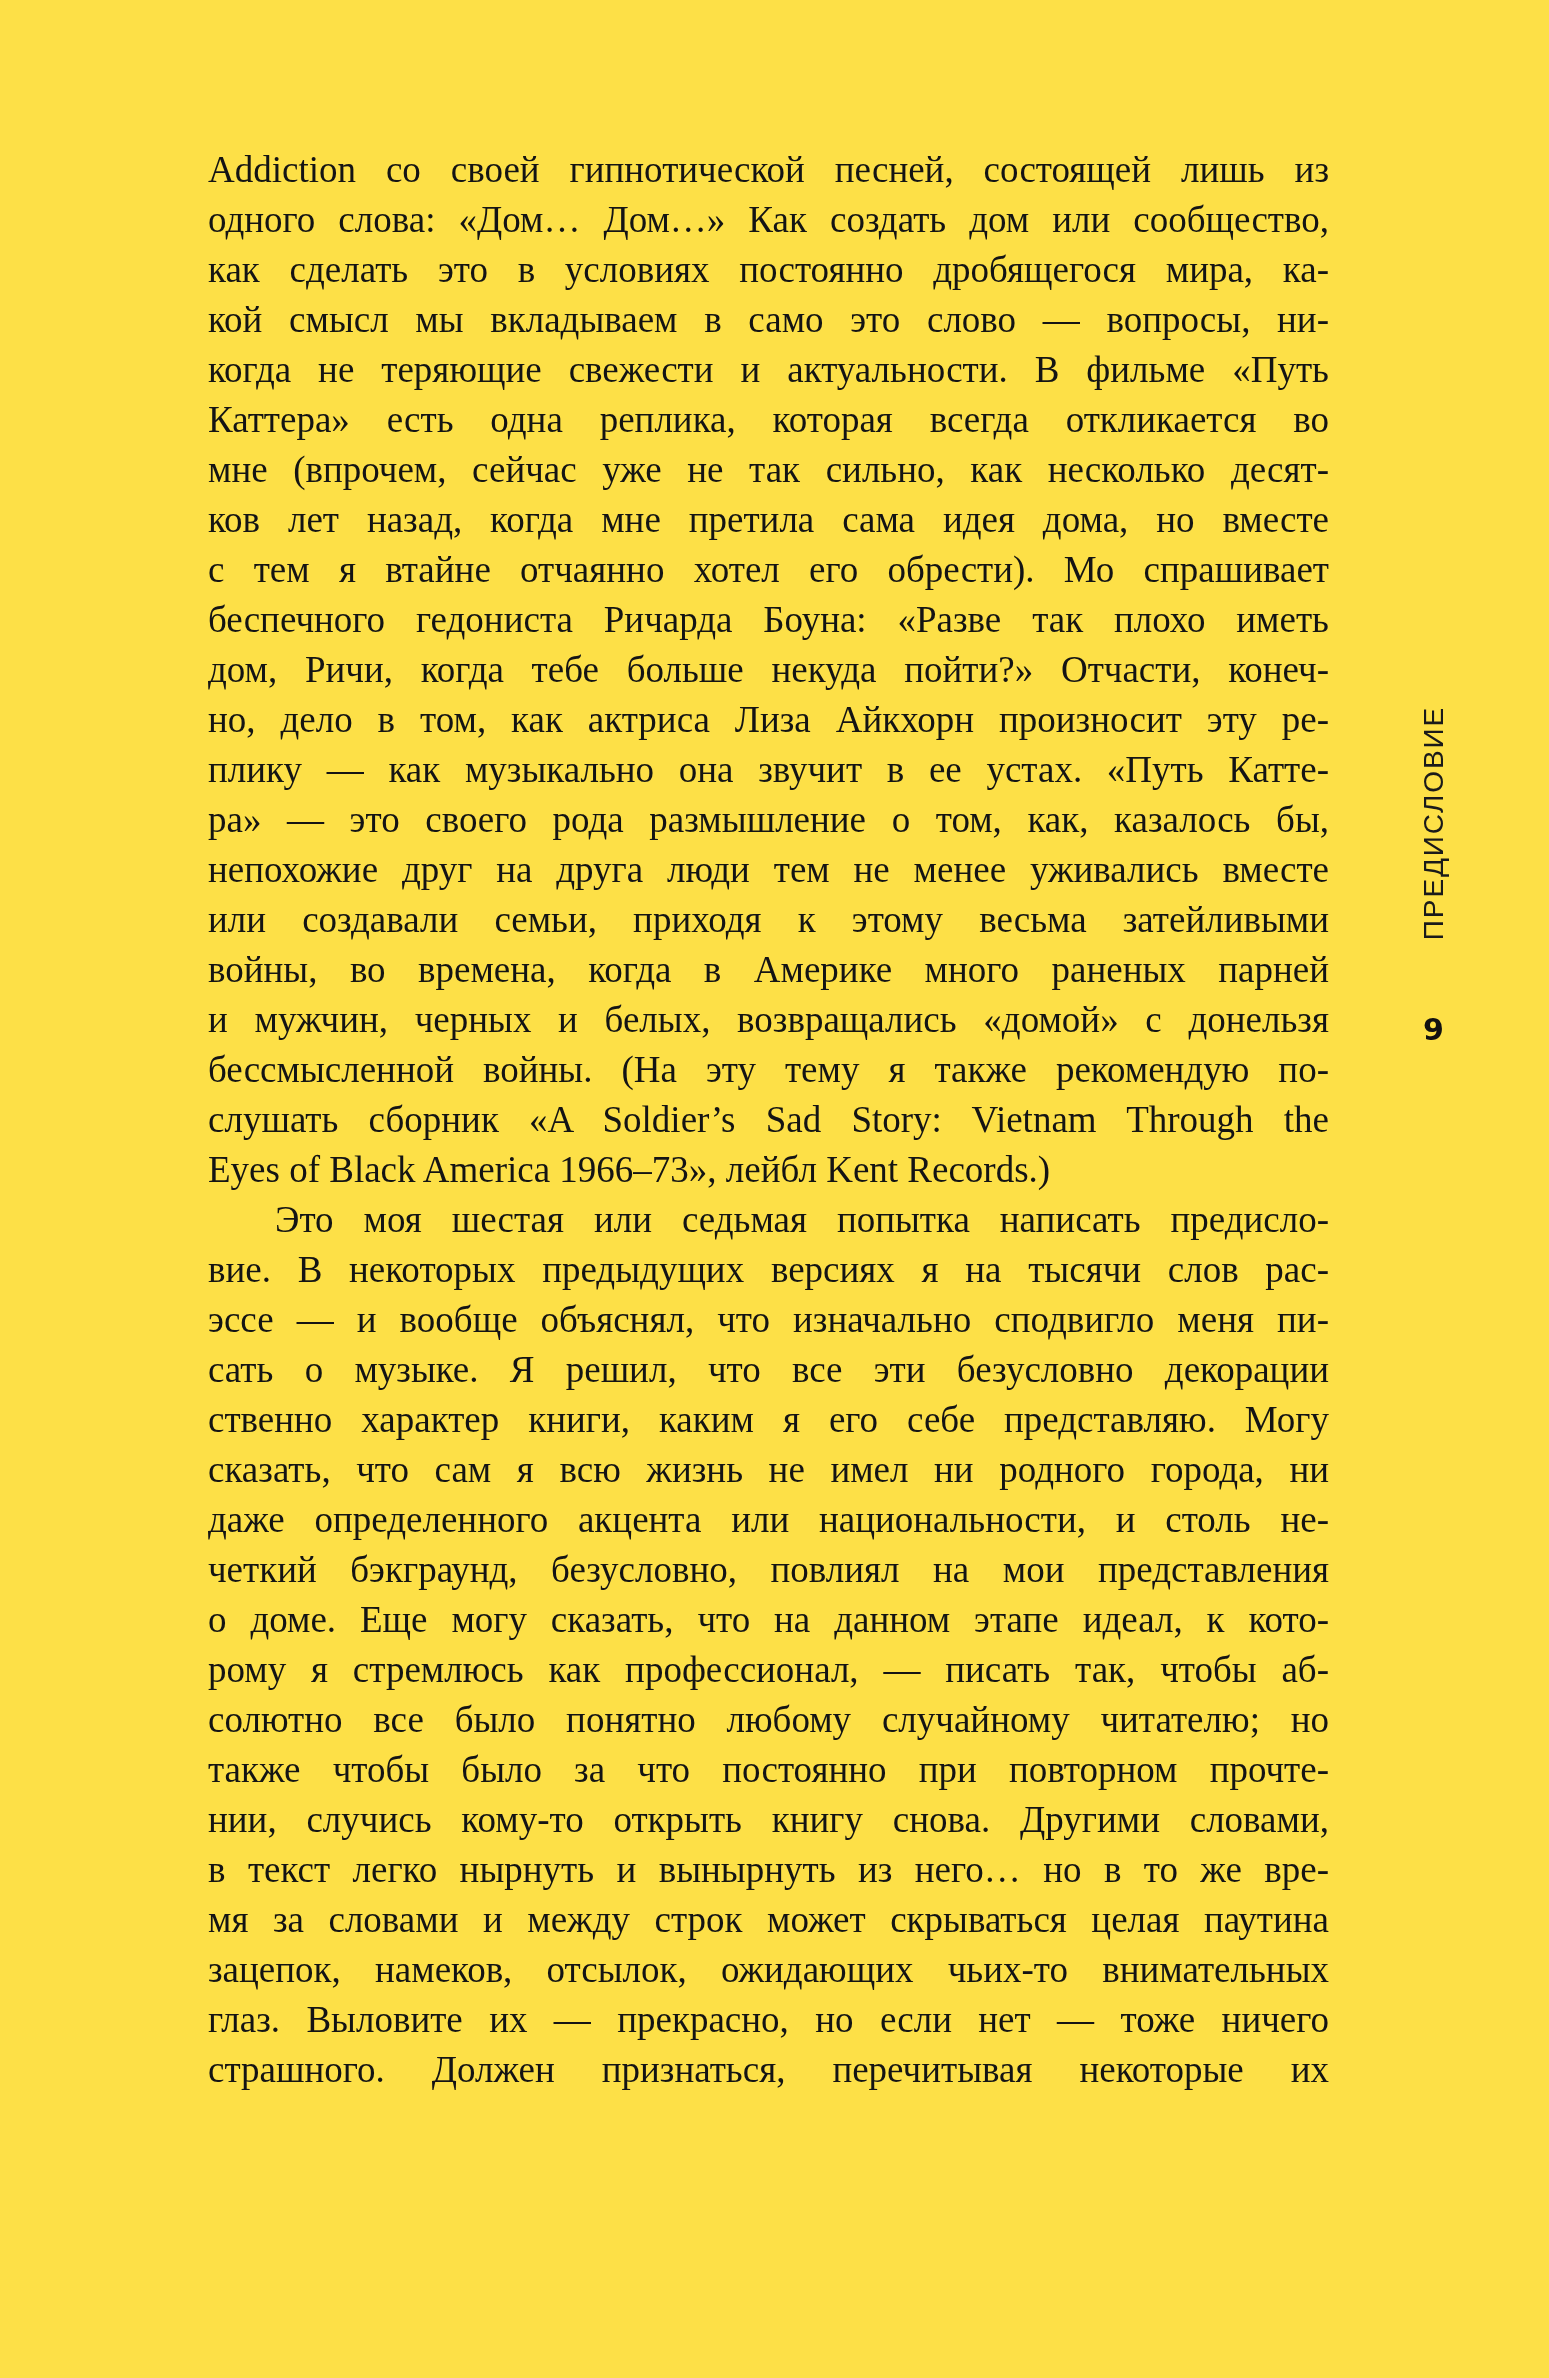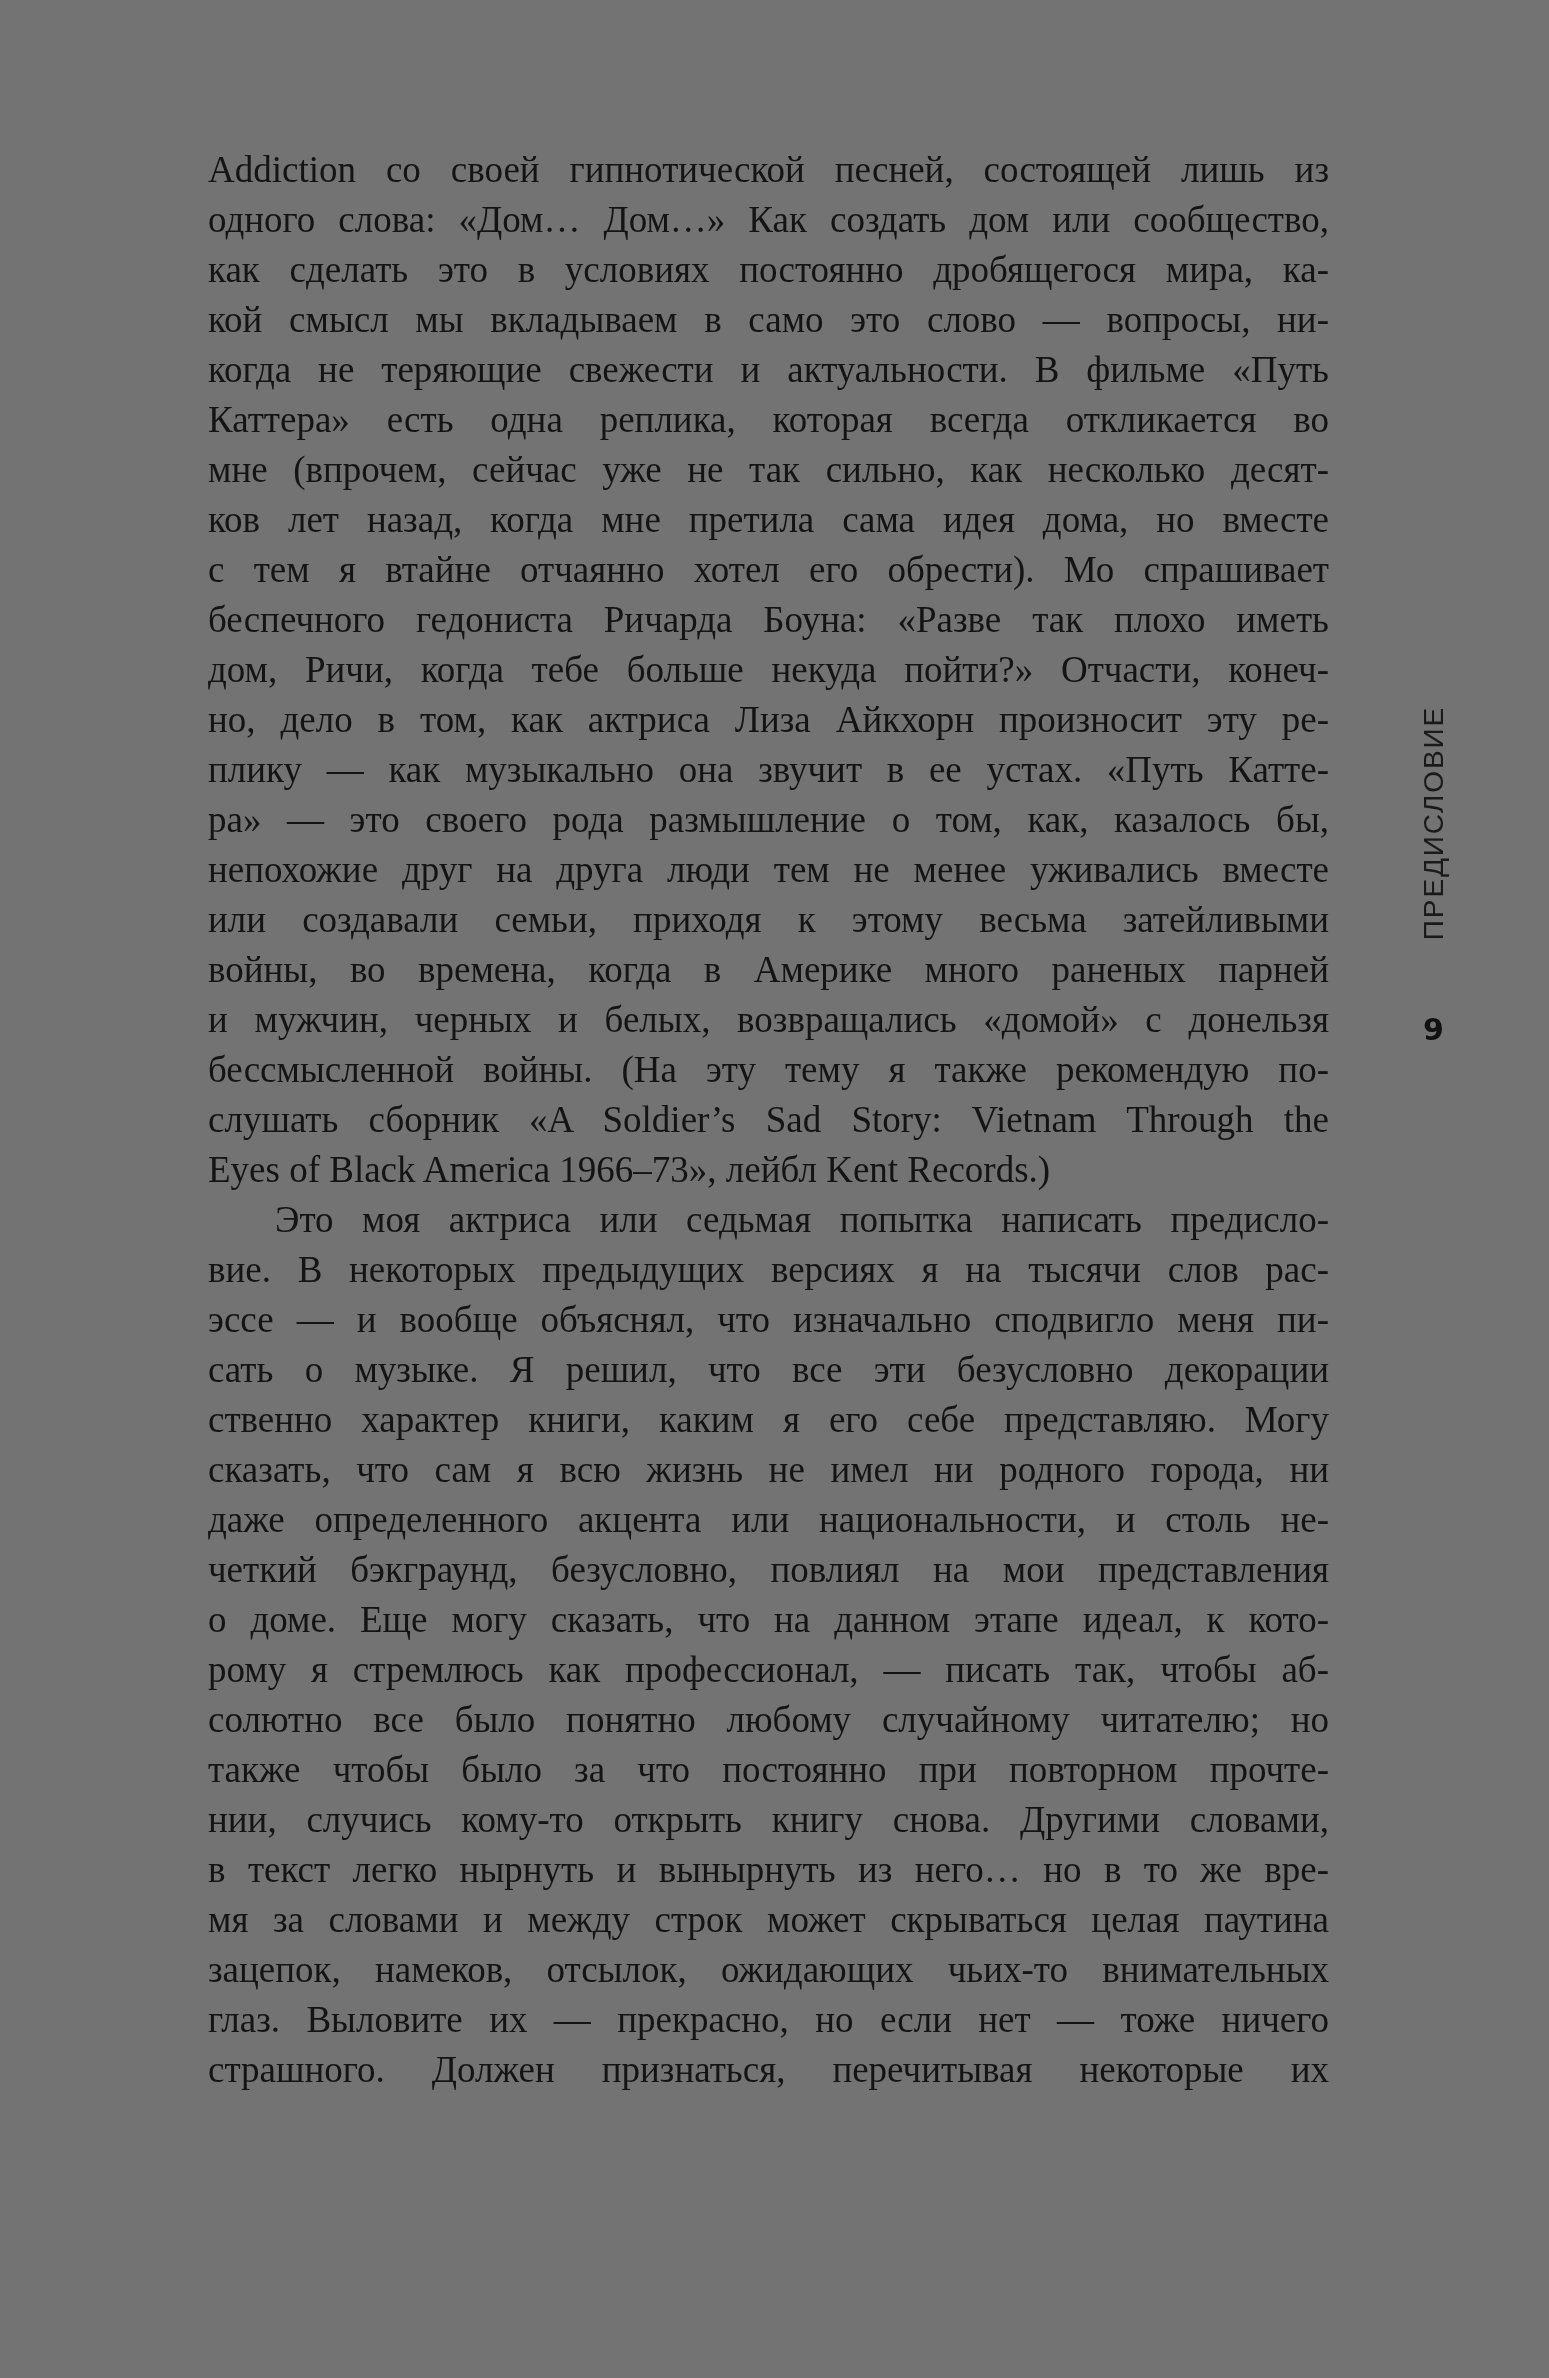--- a/index.html
+++ b/index.html
@@ -1,17 +1,17 @@
 <!DOCTYPE html>
 <html style="font-size:15px"><head>
 <meta charset="utf-8">
 <style>
   html, body { margin: 0; padding: 0; background: #ffffff; }
   body { width: 1550px; height: 2379px; position: relative; overflow: hidden; }
-  .page { position: absolute; left: 0; top: 0; width: 1550px; height: 2379px; background: #737373; }
+  .page { position: absolute; left: 0; top: 0; width: 1550px; height: 2379px; background: #fde047; }
   .text-block {
     position: absolute; left: 208px; top: 145px; width: 1121px;
     font-family: "Liberation Serif", "DejaVu Serif", serif;
     font-size: 37px; line-height: 50px; color: #141414;
   }
   .line {
     display: block; height: 50px; white-space: nowrap;
     text-align: justify; text-align-last: justify;
   }
   .line.last { text-align-last: left; }
@@ -53,21 +53,21 @@
       <span class="line">ра» — это своего рода размышление о том, как, казалось бы,</span>
       <span class="line">непохожие друг на друга люди тем не менее уживались вместе</span>
       <span class="line">или создавали семьи, приходя к этому весьма затейливыми</span>
       <span class="line">войны, во времена, когда в Америке много раненых парней</span>
       <span class="line">и мужчин, черных и белых, возвращались «домой» с донельзя</span>
       <span class="line">бессмысленной войны. (На эту тему я также рекомендую по-</span>
       <span class="line">слушать сборник «A Soldier’s Sad Story: Vietnam Through the</span>
       <span class="line last">Eyes of Black America 1966–73», лейбл Kent Records.)</span>
     </div>
     <div>
-      <span class="line indent">Это моя актриса или седьмая попытка написать предисло-</span>
+      <span class="line indent">Это моя шестая или седьмая попытка написать предисло-</span>
       <span class="line">вие. В некоторых предыдущих версиях я на тысячи слов рас-</span>
       <span class="line">эссе — и вообще объяснял, что изначально сподвигло меня пи-</span>
       <span class="line">сать о музыке. Я решил, что все эти безусловно декорации</span>
       <span class="line">ственно характер книги, каким я его себе представляю. Могу</span>
       <span class="line">сказать, что сам я всю жизнь не имел ни родного города, ни</span>
       <span class="line">даже определенного акцента или национальности, и столь не-</span>
       <span class="line">четкий бэкграунд, безусловно, повлиял на мои представления</span>
       <span class="line">о доме. Еще могу сказать, что на данном этапе идеал, к кото-</span>
       <span class="line">рому я стремлюсь как профессионал, — писать так, чтобы аб-</span>
       <span class="line">солютно все было понятно любому случайному читателю; но</span>

